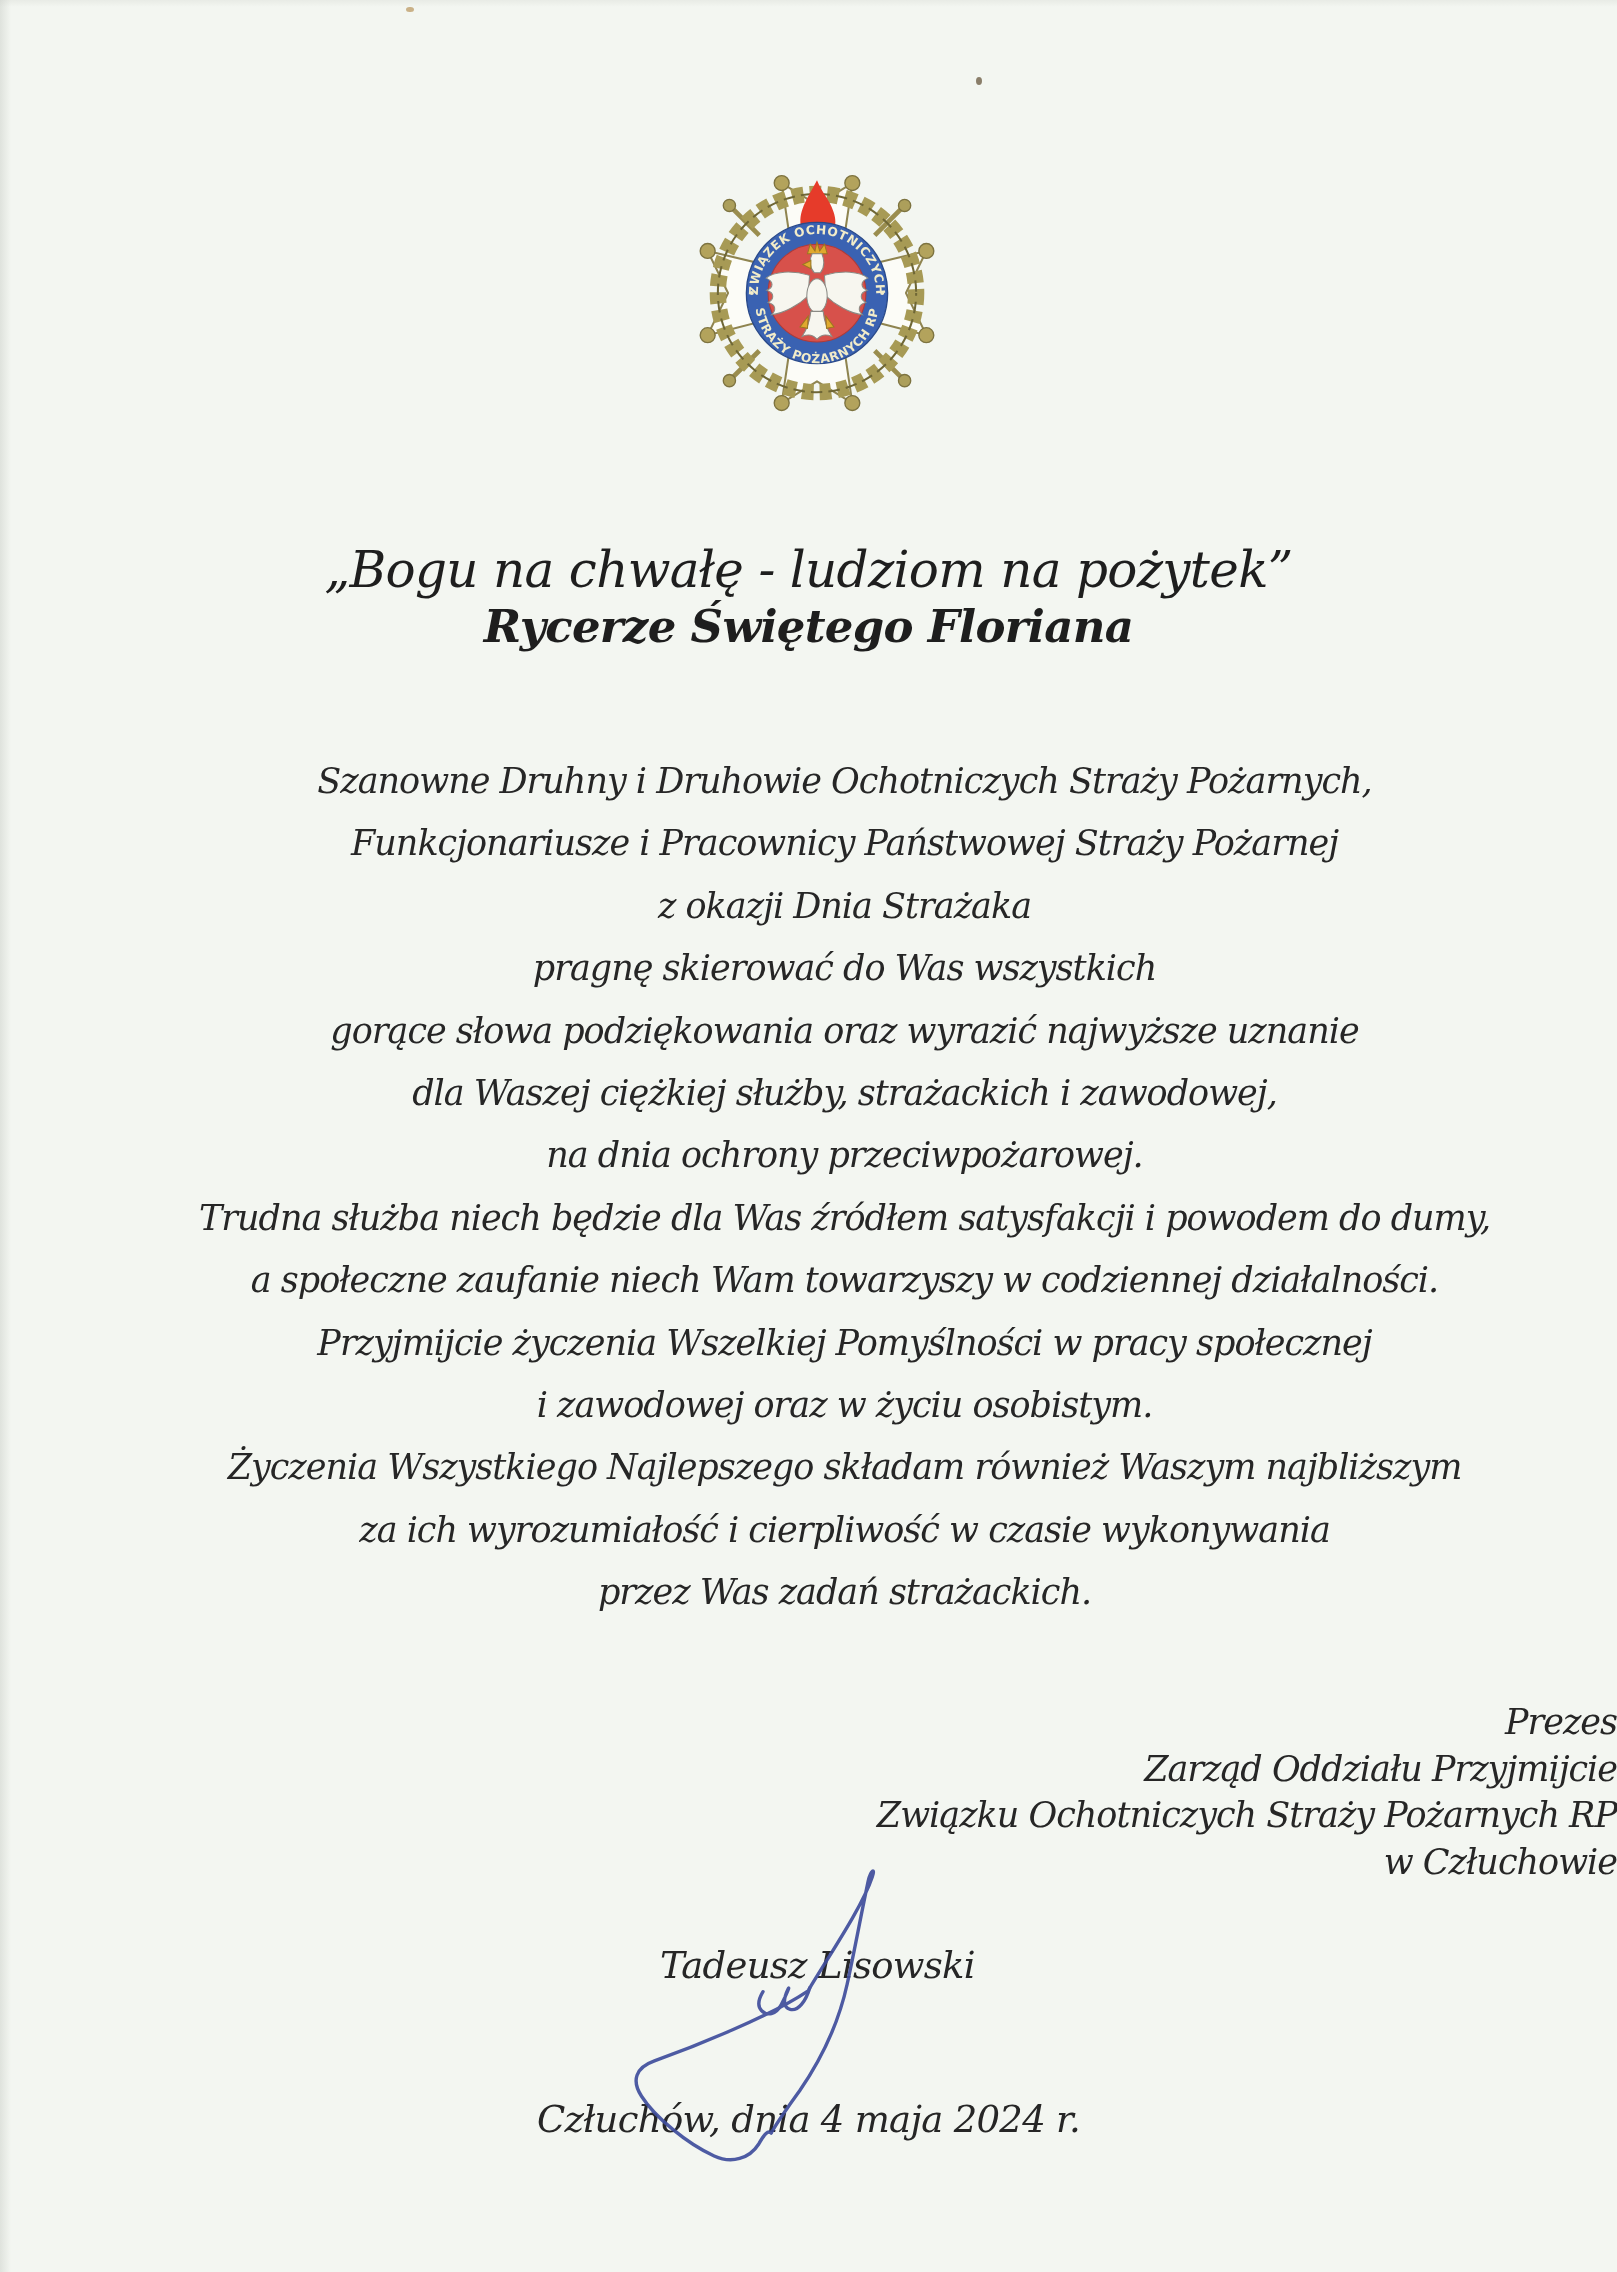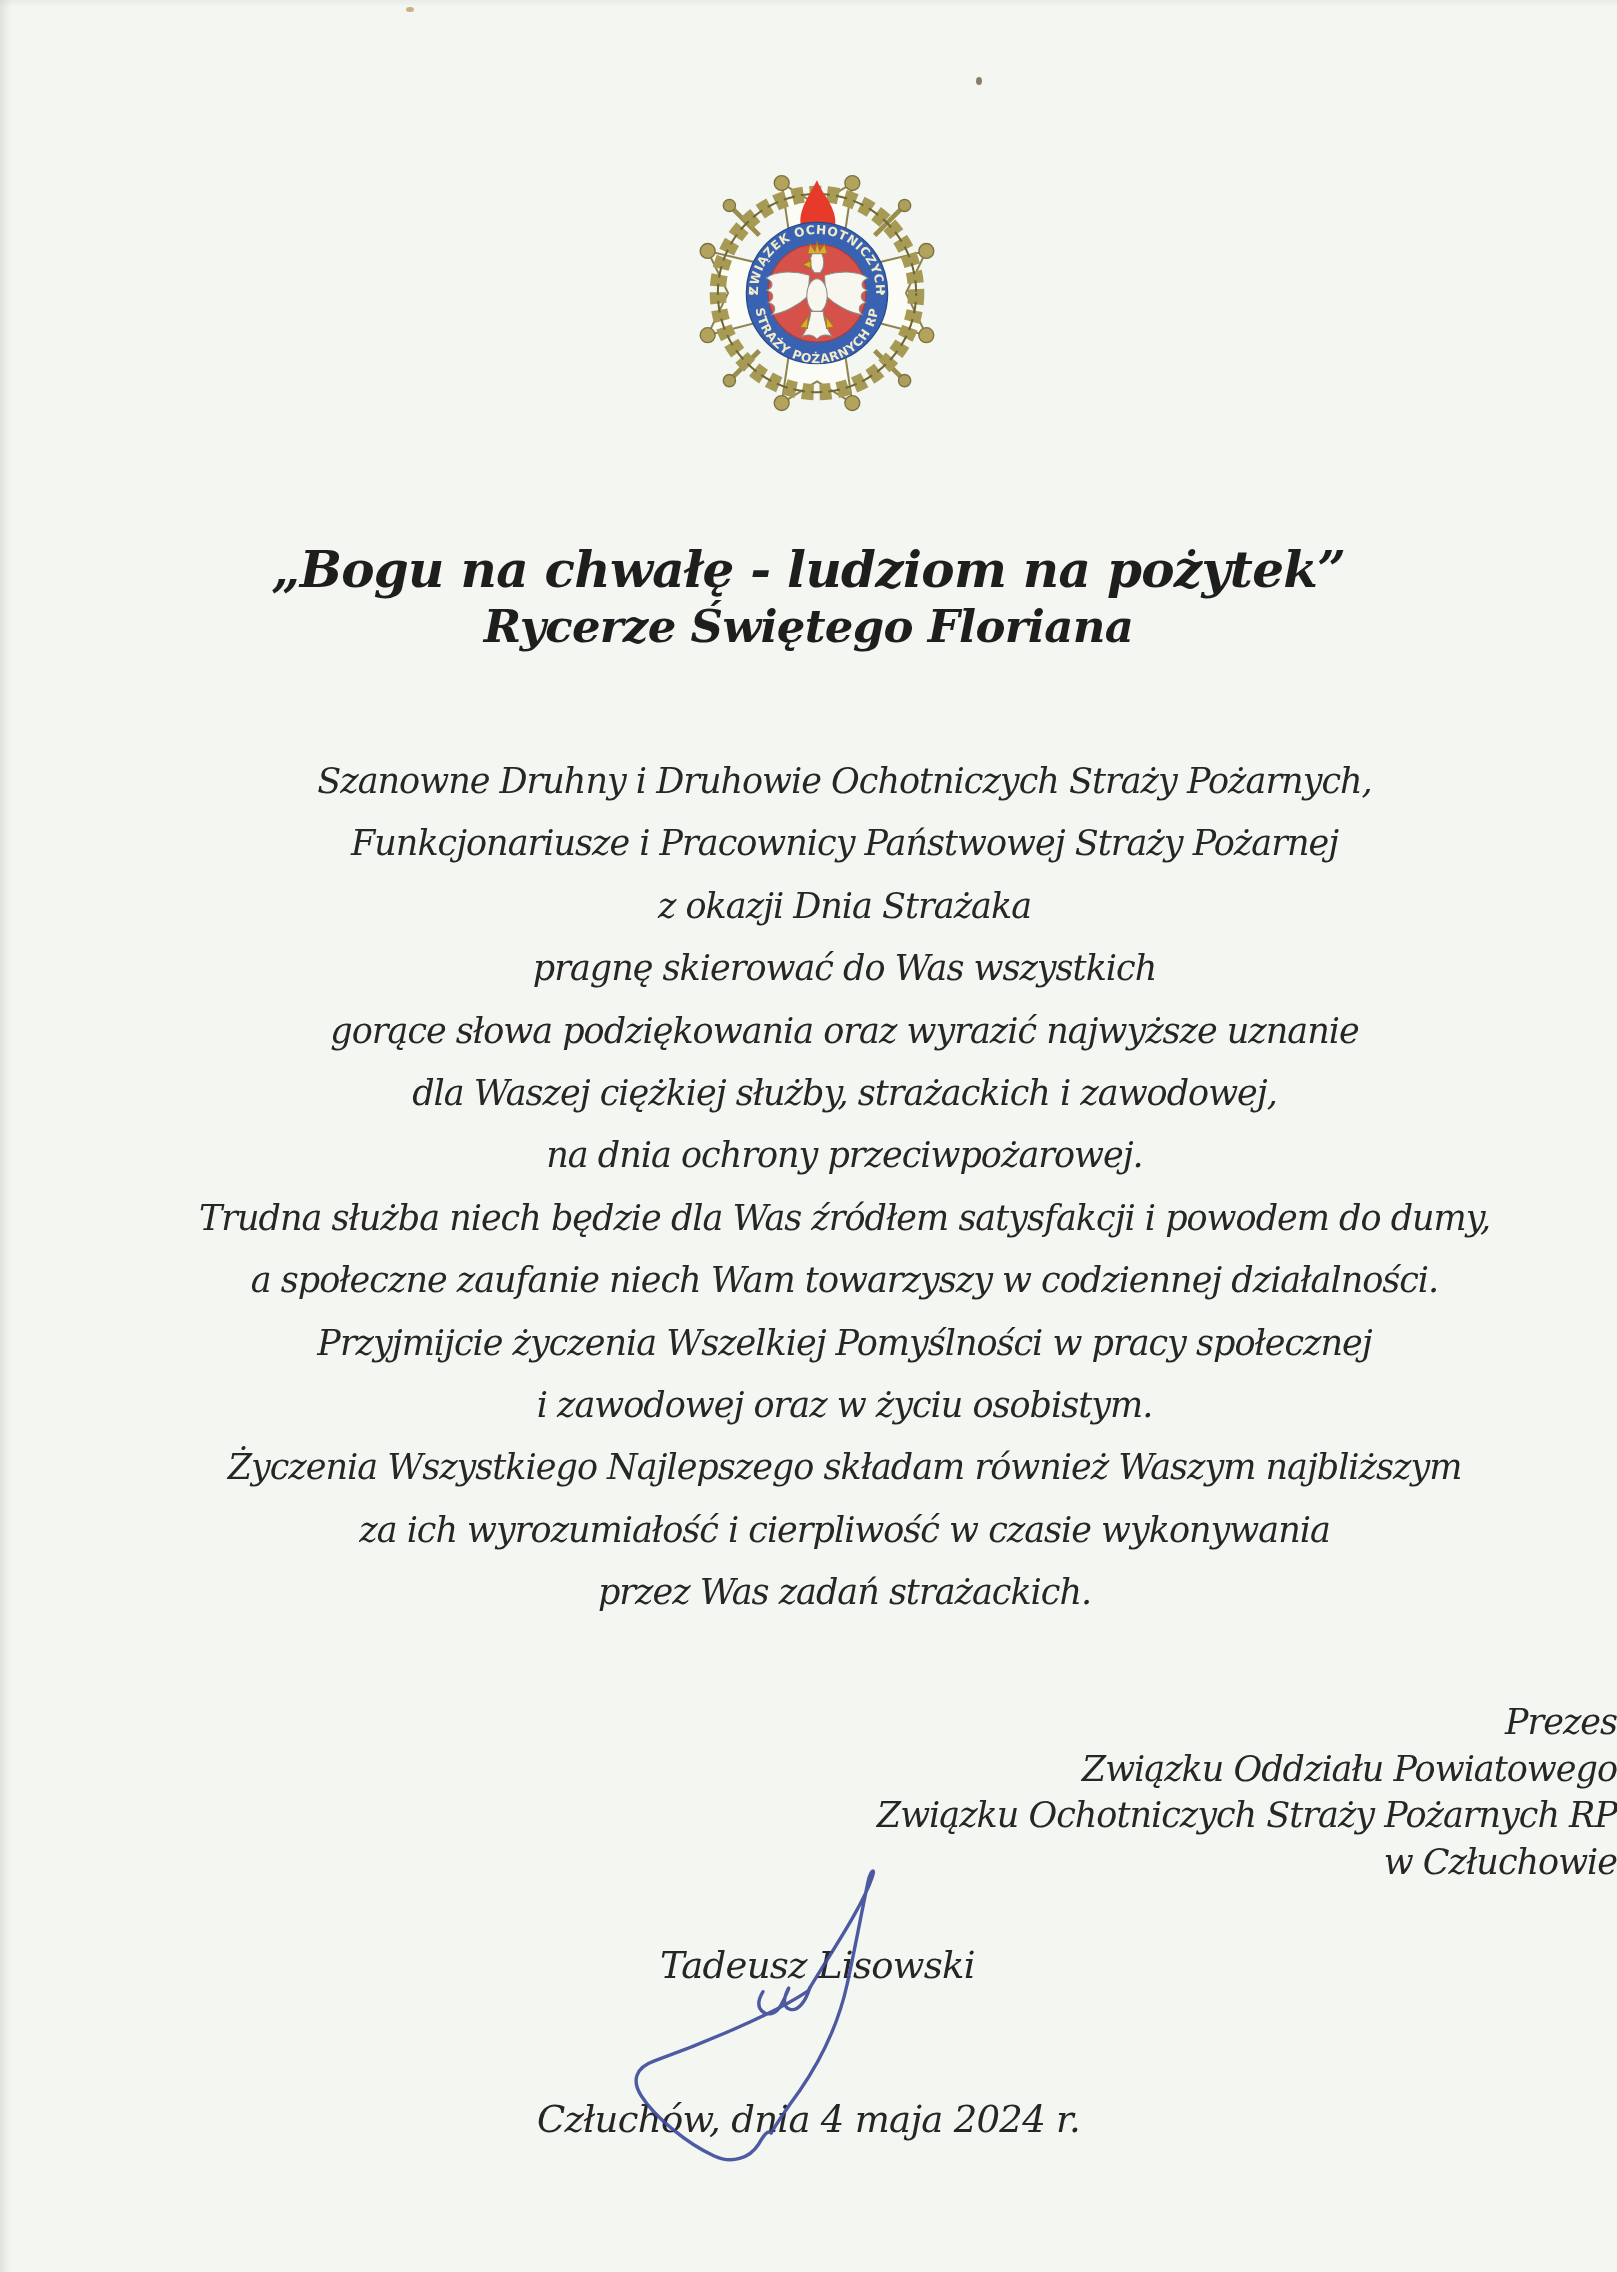--- a/index.html
+++ b/index.html
@@ -23,21 +23,21 @@
   .speck1{left:406px;top:6.8px;width:7.5px;height:5.4px;background:#c2a474;opacity:.85;}
   .speck2{left:976px;top:77px;width:6.1px;height:8.1px;background:#6f6049;opacity:.8;}
 
   .line{
     position:absolute;left:0;width:100%;
     text-align:center;
     font-style:italic;
     line-height:1;
     white-space:nowrap;
   }
-  .motto{font-size:50px;font-weight:bold;letter-spacing:-0.7px;color:#1e1e1e;}
+  .motto{font-size:50px;font-weight:normal;letter-spacing:-0.7px;color:#1e1e1e;}
   .subtitle{font-size:45px;font-weight:bold;letter-spacing:-0.7px;color:#1e1e1e;}
   .body-line{font-size:35px;letter-spacing:-1px;color:#262626;margin-left:36px;}
   .closing-line{font-size:35px;letter-spacing:-1px;color:#262626;text-align:right;}
   .name-line{font-size:37px;letter-spacing:-0.7px;color:#262626;padding-left:9px;}
   .date-line{font-size:37px;letter-spacing:-0.7px;color:#262626;}
 
   .logo-wrap{position:absolute;left:671px;top:145px;width:292px;height:292px;}
   .signature-wrap{position:absolute;left:611px;top:1845px;width:285px;height:326px;}
 </style>
 </head>
@@ -132,21 +132,21 @@
   <div class="line body-line" style="top:1138px">na dnia ochrony przeciwpożarowej.</div>
   <div class="line body-line" style="top:1201px">Trudna służba niech będzie dla Was źródłem satysfakcji i powodem do dumy,</div>
   <div class="line body-line" style="top:1263px">a społeczne zaufanie niech Wam towarzyszy w codziennej działalności.</div>
   <div class="line body-line" style="top:1326px">Przyjmijcie życzenia Wszelkiej Pomyślności w pracy społecznej</div>
   <div class="line body-line" style="top:1388px">i zawodowej oraz w życiu osobistym.</div>
   <div class="line body-line" style="top:1450px">Życzenia Wszystkiego Najlepszego składam również Waszym najbliższym</div>
   <div class="line body-line" style="top:1513px">za ich wyrozumiałość i cierpliwość w czasie wykonywania</div>
   <div class="line body-line" style="top:1575px">przez Was zadań strażackich.</div>
 
   <div class="line closing-line" style="top:1705px">Prezes</div>
-  <div class="line closing-line" style="top:1752px">Związku Oddziału Powiatowego</div>
+  <div class="line closing-line" style="top:1752px">Zarząd Oddziału Przyjmijcie</div>
   <div class="line closing-line" style="top:1798px">Związku Ochotniczych Straży Pożarnych RP</div>
   <div class="line closing-line" style="top:1845px">w Człuchowie</div>
 
   <div class="line name-line" style="top:1947px">Tadeusz Lisowski</div>
   <div class="line date-line" style="top:2101px">Człuchów, dnia 4 maja 2024 r.</div>
 
   <div class="signature-wrap">
     <svg width="285" height="326" viewBox="0 0 420 480">
       <g fill="none" stroke="#3f4d9c" stroke-width="5" stroke-linecap="round" stroke-linejoin="round" opacity="0.92">
         <path d="M 292 212 C 320 165 370 92 385 47 C 390 33 383 36 379 53 C 368 105 360 150 348 205 C 332 278 300 330 278 362 C 262 384 248 404 236 424"></path>

